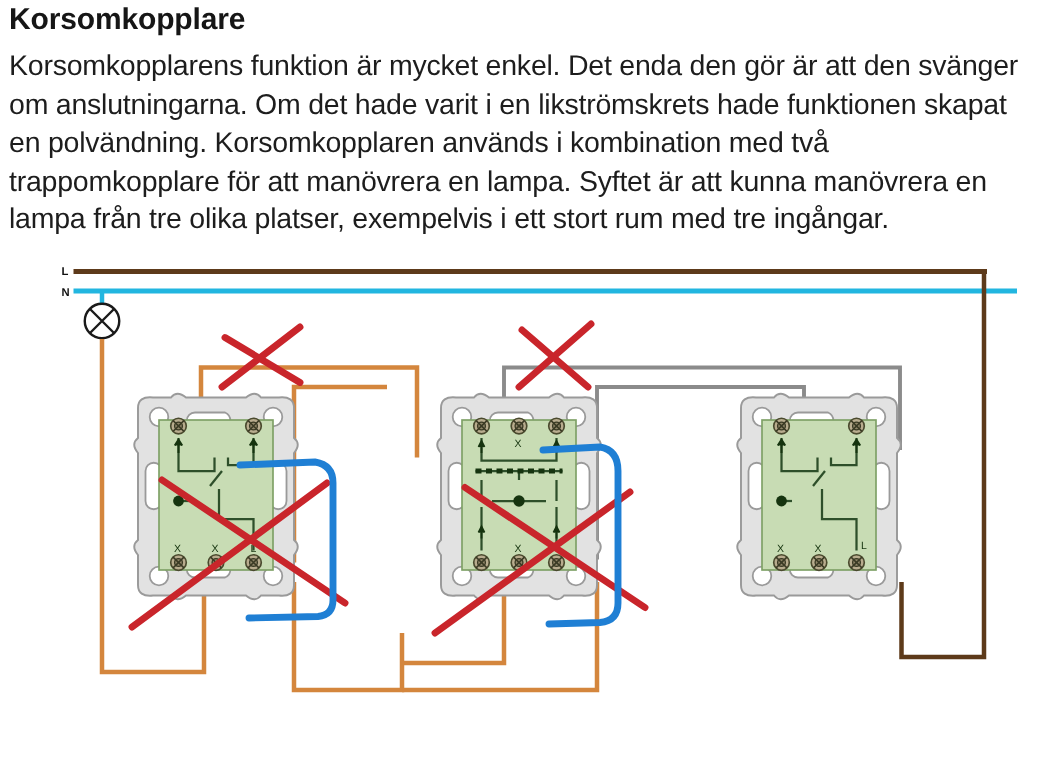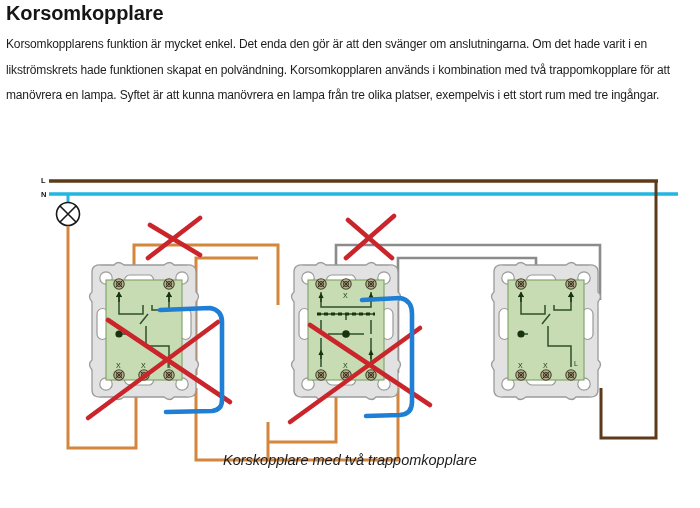--- a/index.html
+++ b/index.html
@@ -17,21 +17,21 @@
   .article-heading{
     position:absolute;left:6px;top:2px;
     font-size:20px;font-weight:bold;
     letter-spacing:-0.1px;
     color:#161616;
     margin:0;
   }
 
   .article-body{
     position:absolute;left:6px;top:32px;width:690px;
-    font-size:12px;
+    font-size:19px;
     line-height:25.5px;
     color:#1d1d1d;
     letter-spacing:-0.15px;
     margin:0;
   }
 
   .figure{
     position:absolute;left:0;top:170px;width:700px;height:300px;
   }
   .figure svg{display:block;}
@@ -227,15 +227,14 @@
       </g>
 
       <g fill="none" stroke="#1f7fd4" stroke-width="4.6" stroke-linecap="round" stroke-linejoin="round">
         <path d="M160,140 L210,138 Q222,140 222,152 L222,230 Q222,240 212,241 L166,242"></path>
         <path d="M362,130 L400,128 Q412,130 412,144 L412,232 Q412,244 400,245 L366,246"></path>
       </g>
 
     </svg>
   </div>
 
-  <div class="figure-caption">Korskopplare med två trappomkopplare</div>
 
 </div>
 
 </body></html>

